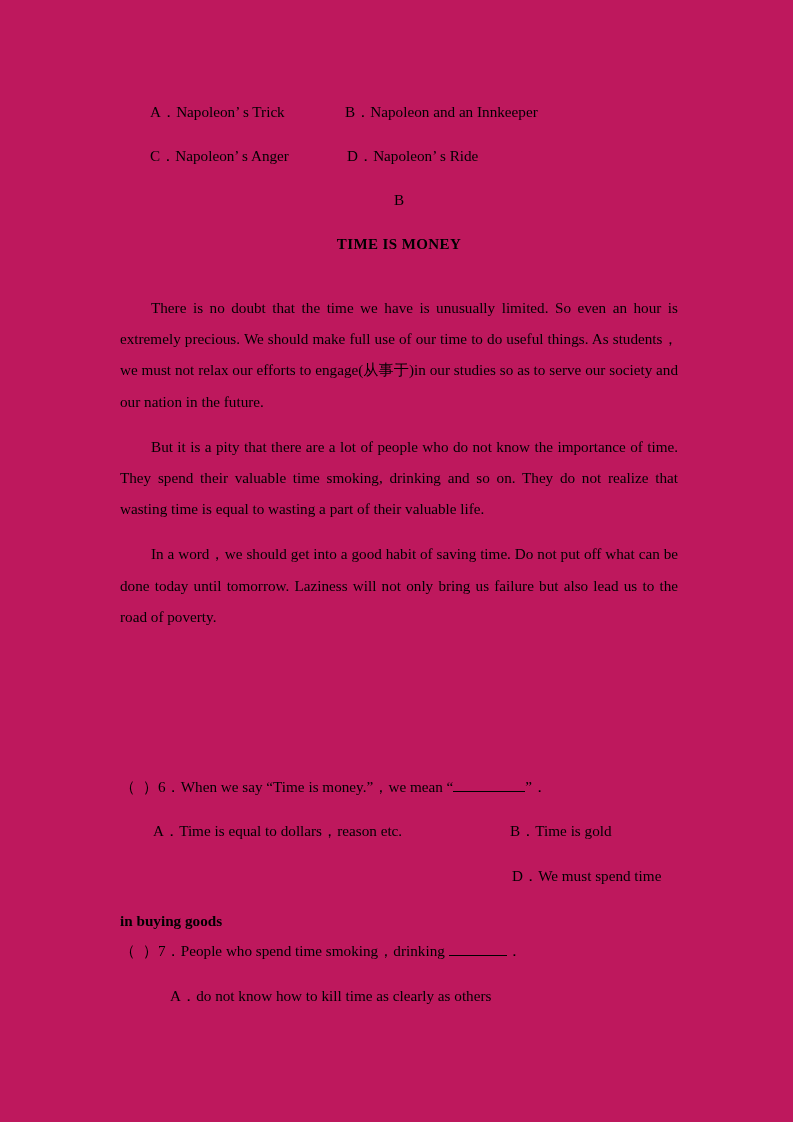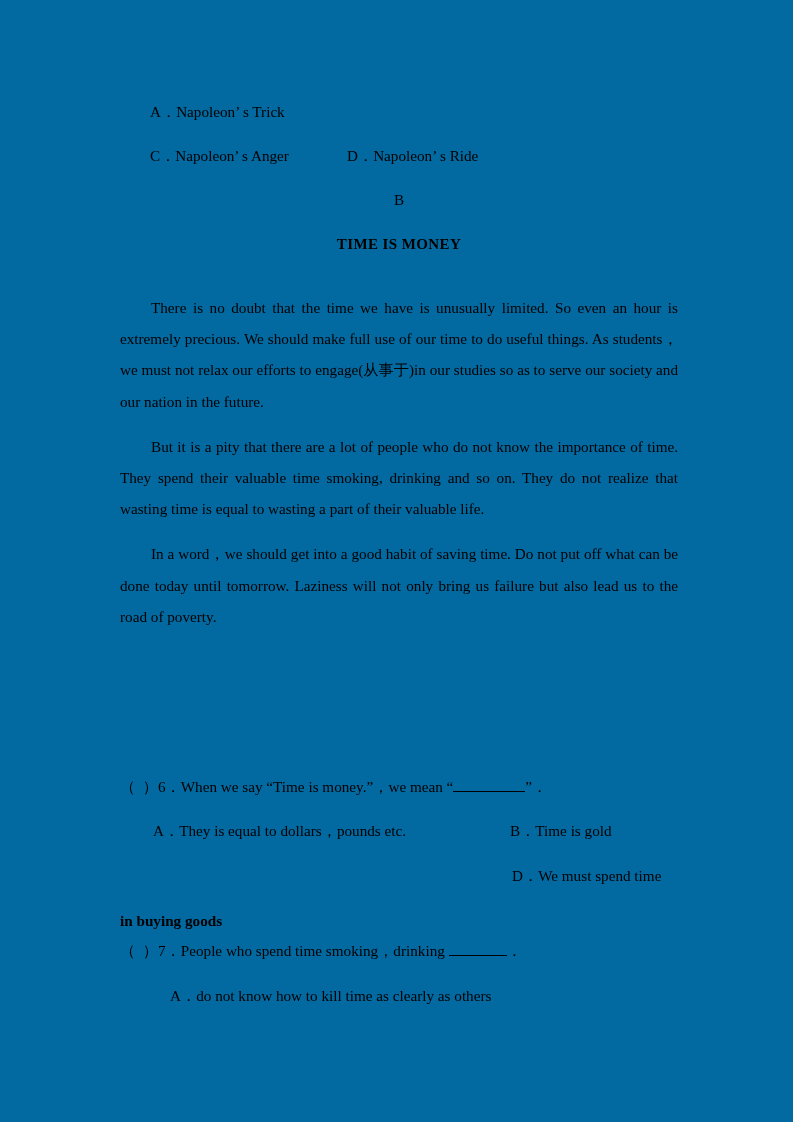--- a/index.html
+++ b/index.html
@@ -15,21 +15,21 @@
     font-family: "Liberation Serif", "DejaVu Serif", serif;
     color: #000000;
     overflow: hidden;
   }
 
   .page {
     position: absolute;
     left: 0; top: 0;
     width: 793px;
     height: 1122px;
-    background: #0369a1;
+    background: #be185d;
   }
 
   
   .col {
     position: absolute;
     left: 120px;
     width: 558px;
   }
 
   .opt-row {
@@ -107,20 +107,21 @@
   }
 </style>
 </head>
 <body>
 
 <div class="page">
 
   <div class="col" style="top:102px;">
     <div class="opt-row">
       <span class="opt" style="left:30px;">A．Napoleon’ s Trick</span>
+      <span class="opt" style="left:225px;">B．Napoleon and an Innkeeper</span>
     </div>
     <div class="opt-row">
       <span class="opt" style="left:30px;">C．Napoleon’ s Anger</span>
       <span class="opt" style="left:227px;">D．Napoleon’ s Ride</span>
     </div>
   </div>
 
   <div class="col section-letter" style="top:191px;">B</div>
 
   <div class="col doc-title" style="top:236px;">TIME IS MONEY</div>
@@ -128,21 +129,21 @@
   <div class="col" style="top:278px;">
     <p class="para" style="margin-top:14px;">There is no doubt that the time we have is unusually limited. So even an hour is extremely precious. We should make full use of our time to do useful things. As students，we must not relax our efforts to engage(从事于)in our studies so as to serve our society and our nation in the future.</p>
     <p class="para" style="margin-top:14px;">But it is a pity that there are a lot of people who do not know the importance of time. They spend their valuable time smoking, drinking and so on. They do not realize that wasting time is equal to wasting a part of their valuable life.</p>
     <p class="para" style="margin-top:14px;">In a word，we should get into a good habit of saving time. Do not put off what can be done today until tomorrow. Laziness will not only bring us failure but also lead us to the road of poverty.</p>
   </div>
 
   <div class="col" style="top:771px;">
     <div class="qline"><span>（  ）</span><span>6．</span><span>When we say “Time is money.”，we mean “</span><span class="blank w6"></span><span>”．</span></div>
 
     <div class="qopts" style="height:45px; margin-top:13px;">
-      <span class="qopt-abs" style="left:33px;">A．They is equal to dollars，pounds etc.</span>
+      <span class="qopt-abs" style="left:33px;">A．Time is equal to dollars，reason etc.</span>
       <span class="qopt-abs" style="left:390px;">B．Time is gold</span>
     </div>
 
     <div class="qopts" style="height:31px;">
       <span class="qopt-abs" style="left:392px;">D．We must spend time</span>
     </div>
 
     <div class="wrapline" style="margin-top:14px;font-weight:bold;">in buying goods</div>
   </div>
 

